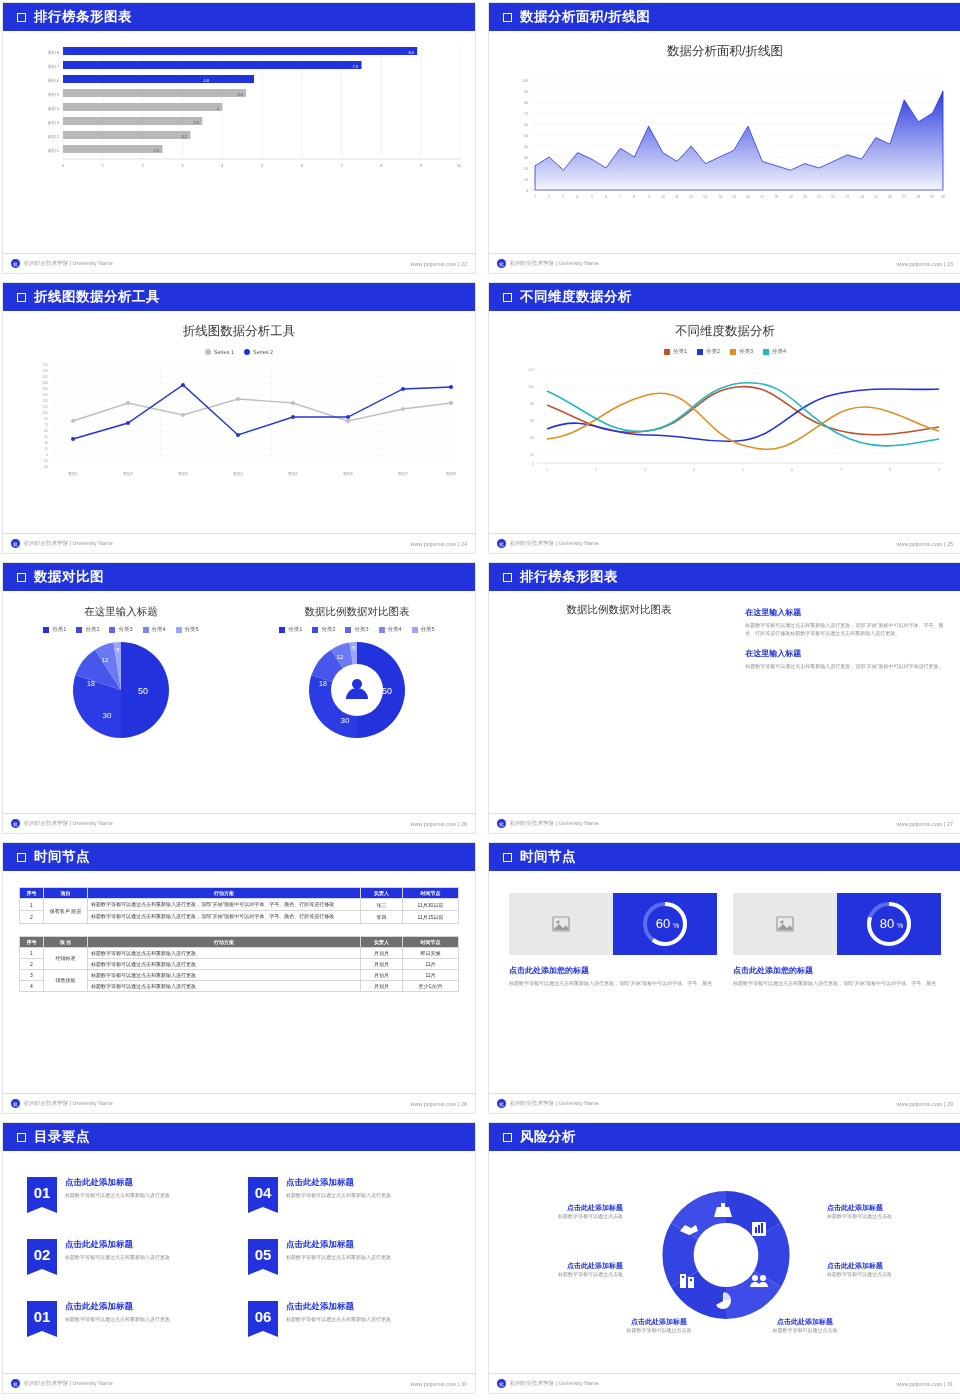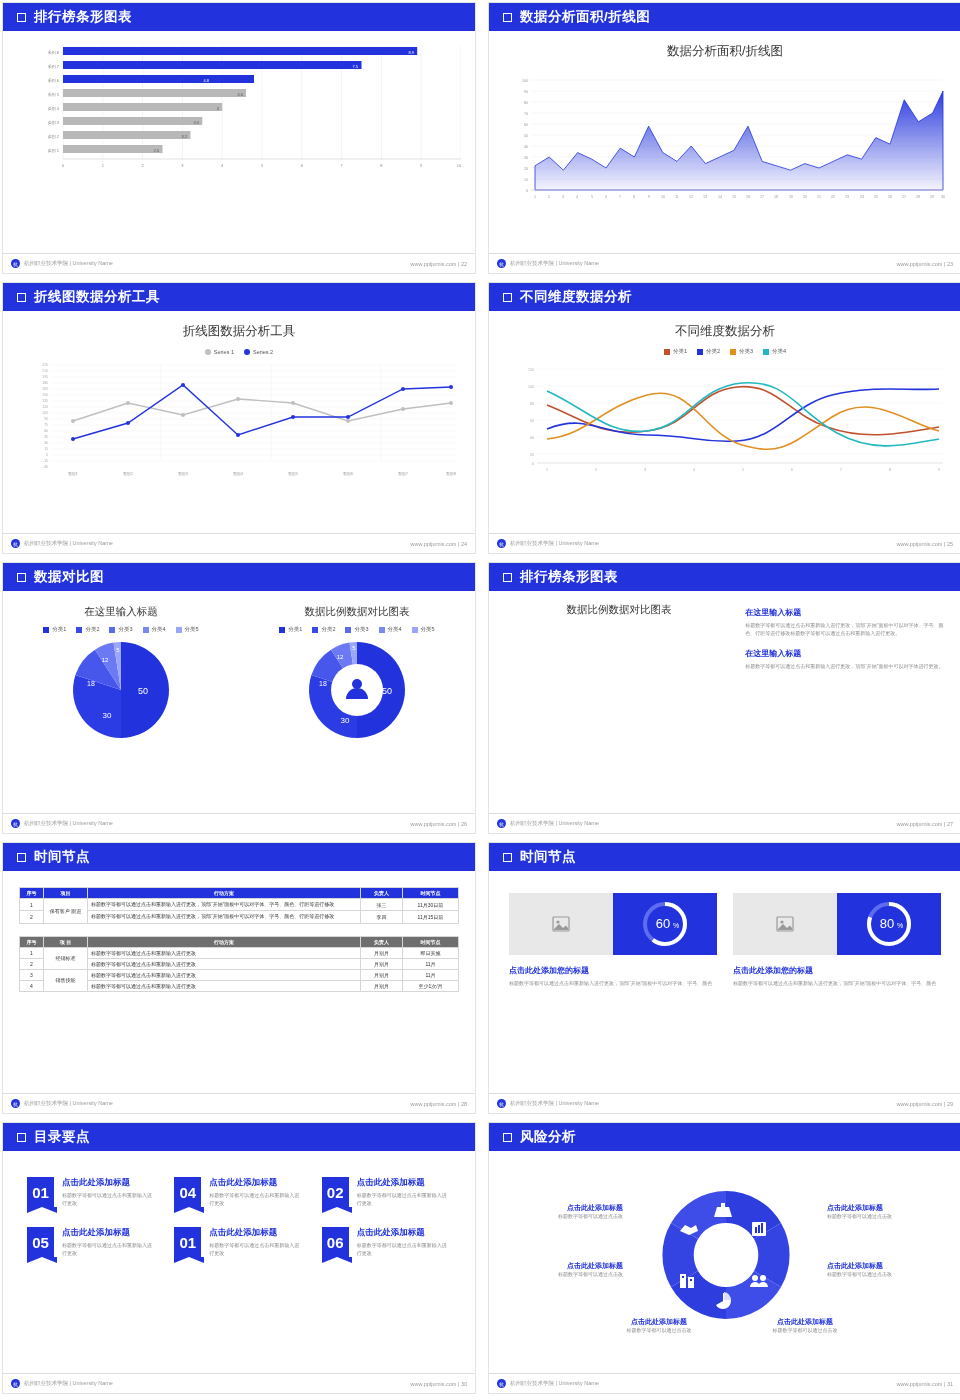--- a/index.html
+++ b/index.html
@@ -659,21 +659,21 @@
       <span><span>www.pptjurnis.com</span> | <span>29</span></span>
     </div>
   </div>
 
   <div class="slide">
     <div class="hdr">
       <span class="sq"></span>
       <span class="t">目录要点</span>
     </div>
     <div class="body">
-      <div style="display:grid; grid-template-columns:1fr 1fr 1fr; gap:20px 18px; padding:26px 24px 0 24px">
+      <div style="display:grid; grid-template-columns:1fr 1fr; gap:32px 18px; padding:26px 24px 0 24px">
         <div class="toc-item">
           <div class="numbox">01</div>
           <div>
               <div class="toc-h">点击此处添加标题</div>
           <div class="toc-p">标题数字等都可以通过点击和重新输入进行更改</div>
             </div>
         </div>
         <div class="toc-item">
           <div class="numbox">04</div>
           <div>

